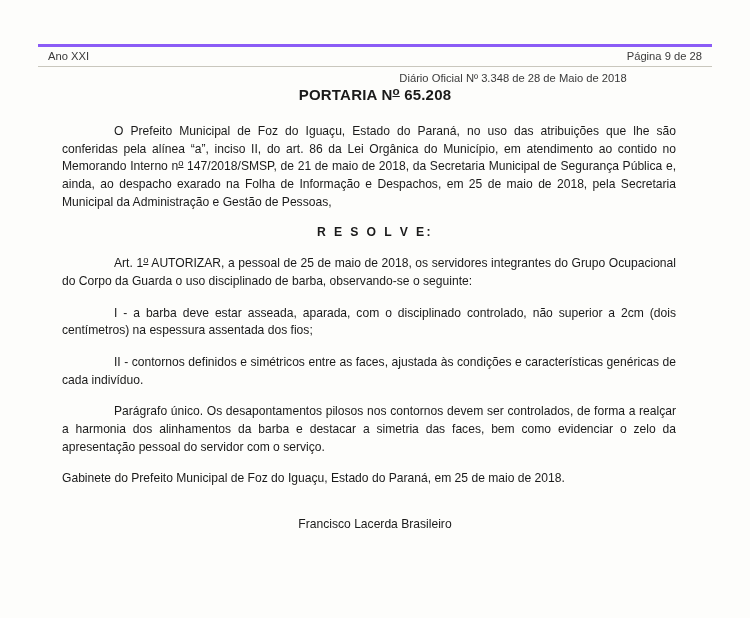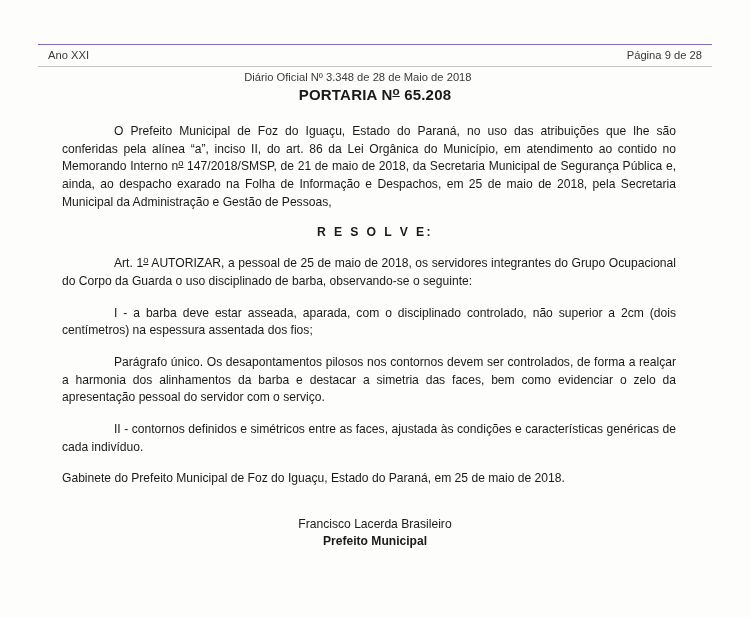--- a/index.html
+++ b/index.html
@@ -23,35 +23,35 @@
     background: #fdfdfb;
     box-sizing: border-box;
   }
 
   
   .page-header {
     position: absolute;
     left: 38px;
     top: 44px;
     width: 674px;
-    border-top: 1px solid #8b5cf6;
+    border-top: 3px solid #8b5cf6;
     border-bottom: 1px solid #c9c7bd;
     height: 23px;
     box-sizing: border-box;
     display: flex;
     align-items: center;
   }
   .page-header .hdr-cell {
     font-size: 11.2px;
     color: #3a3a3a;
     white-space: nowrap;
     line-height: 1;
   }
   .hdr-left   { flex: 0 0 auto; padding-left: 10px; }
-  .hdr-center { flex: 1 1 auto; text-align: center; margin-top: 44px; }
+  .hdr-center { flex: 1 1 auto; text-align: right; margin-top: 44px; }
   .hdr-right  { flex: 0 0 auto; padding-right: 10px; }
 
   
   .doc-body {
     position: absolute;
     left: 62px;
     top: 86px;
     width: 626px;
   }
 
@@ -126,26 +126,25 @@
     <div class="doc-title"><span>PORTARIA N</span><span class="ord">o</span><span> 65.208</span></div>
 
     <p class="para indent"><span>O Prefeito Municipal de Foz do Iguaçu, Estado do Paraná, no uso das atribuições que lhe são conferidas pela alínea “a”, inciso II, do art. 86 da Lei Orgânica do Município, em atendimento ao contido no Memorando Interno n</span><span class="ord">o</span><span> 147/2018/SMSP, de 21 de maio de 2018, da Secretaria Municipal de Segurança Pública e, ainda, ao despacho exarado na Folha de Informação e Despachos, em 25 de maio de 2018, pela Secretaria Municipal da Administração e Gestão de Pessoas,</span></p>
 
     <div class="resolve">R E S O L V E:</div>
 
     <p class="para indent"><b>Art. 1</b><b class="ord">o</b><b> AUTORIZAR</b><span>, a pessoal de </span><b>25 de maio de 2018</b><span>, os servidores integrantes do Grupo Ocupacional do Corpo da Guarda o uso disciplinado de barba, observando-se o seguinte:</span></p>
 
     <p class="para indent"><b>I</b><span> -  a barba deve estar asseada, aparada, com o disciplinado controlado, não superior a 2cm (dois centímetros) na espessura assentada dos fios;</span></p>
 
+    <p class="para indent"><b>II</b><span> - contornos definidos e simétricos entre as faces, ajustada às condições e características genéricas de cada indivíduo.</span></p>
+
     <p class="para indent"><b>Parágrafo único.</b><span>  Os desapontamentos pilosos nos contornos devem ser controlados, de forma a realçar a harmonia dos alinhamentos da barba e destacar a simetria das faces, bem como evidenciar o zelo da apresentação pessoal do servidor com o serviço.</span></p>
-
-    <p class="para indent"><b>II</b><span> - contornos definidos e simétricos entre as faces, ajustada às condições e características genéricas de cada indivíduo.</span></p>
 
     <p class="para noindent">Gabinete do Prefeito Municipal de Foz do Iguaçu, Estado do Paraná, em 25 de maio de 2018.</p>
 
     <div class="sig-center">
       <div class="sig-name">Francisco Lacerda Brasileiro</div>
-      <div class="sig-role">Prefeito Municipal</div>
     </div>
 
 
   </div>
 </div>
 
 </body></html>

